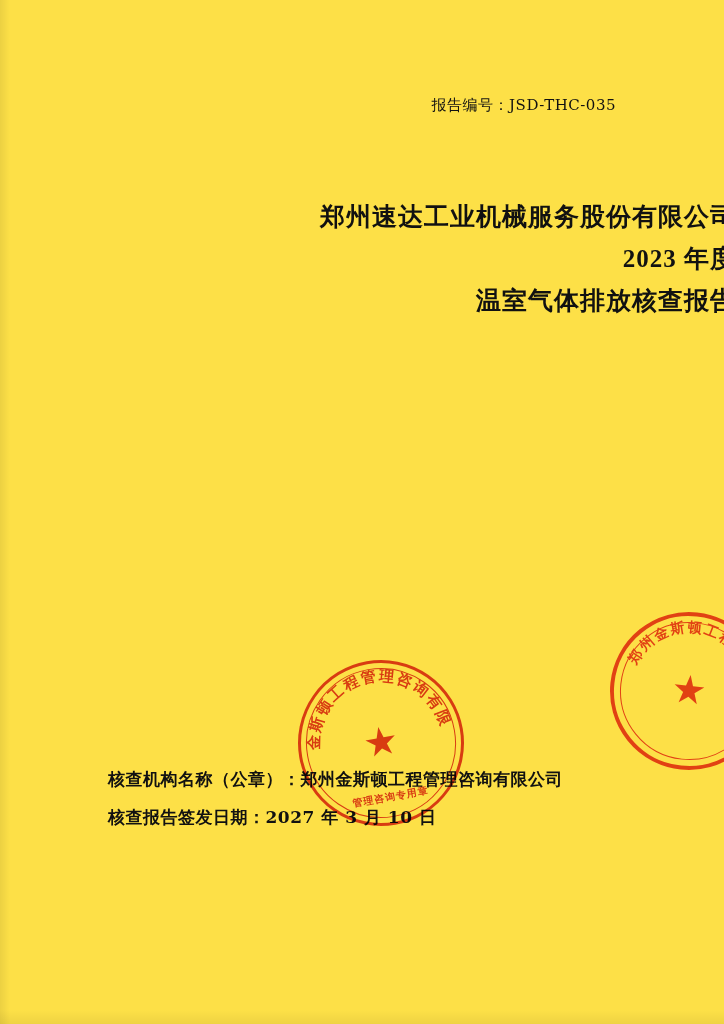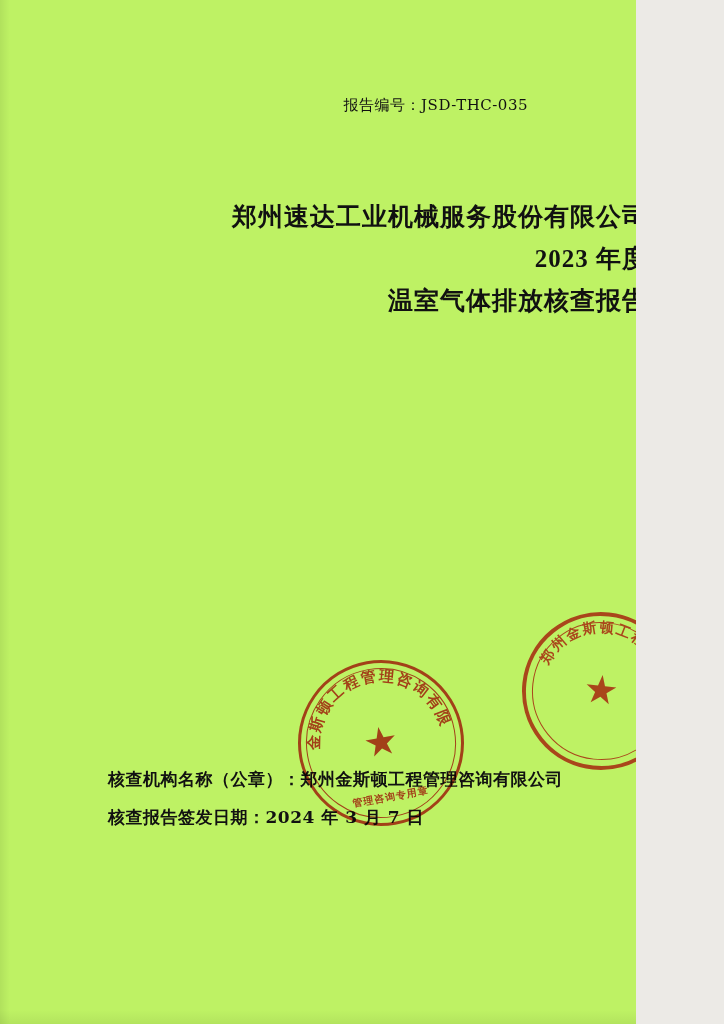--- a/index.html
+++ b/index.html
@@ -2,23 +2,23 @@
 <html lang="zh"><head>
 <meta charset="utf-8">
 <style>
   html, body {
     margin: 0;
     padding: 0;
     background: #eceae6;
   }
   .page {
     position: relative;
-    width: 636px;
+    width: 724px;
     height: 1024px;
-    background: #bef264;
+    background: #fde047;
     overflow: hidden;
     font-family: "DejaVu Serif", "Liberation Serif", serif;
     color: #111111;
     box-sizing: border-box;
   }
   
   .page::before {
     content: "";
     position: absolute;
     left: 0; top: 0;
@@ -171,21 +171,21 @@
   <div class="report-no">报告编号：JSD-THC-035</div>
 
   <div class="title-block">
     <div class="title-line">郑州速达工业机械服务股份有限公司</div>
     <div class="title-line year">2023 年度</div>
     <div class="title-line">温室气体排放核查报告</div>
   </div>
 
   <div class="footer-block">
     <div class="footer-line">核查机构名称（公章）：郑州金斯顿工程管理咨询有限公司</div>
-    <div class="footer-line">核查报告签发日期：2024 年 3 月 7 日</div>
+    <div class="footer-line">核查报告签发日期：2027 年 3 月 10 日</div>
   </div>
 
   <div class="seal seal-main">
     <div class="inner-ring"></div>
     <svg class="seal-curved-text" viewBox="0 0 160 160">
       <defs>
         <path id="ringPathMain" d="M 18,80 A 62,62 0 1 1 142,80"></path>
       </defs>
       <text text-anchor="middle">
         <textPath href="#ringPathMain" startOffset="50%">郑州金斯顿工程管理咨询有限公司</textPath>

